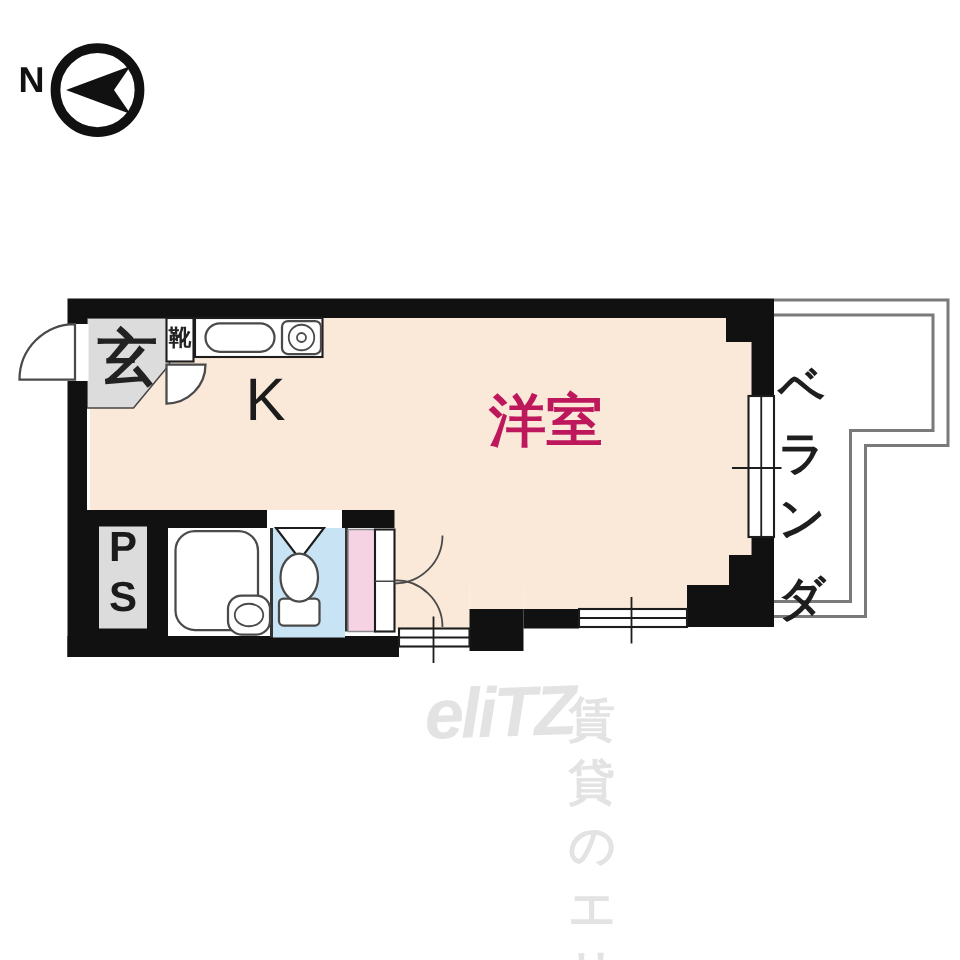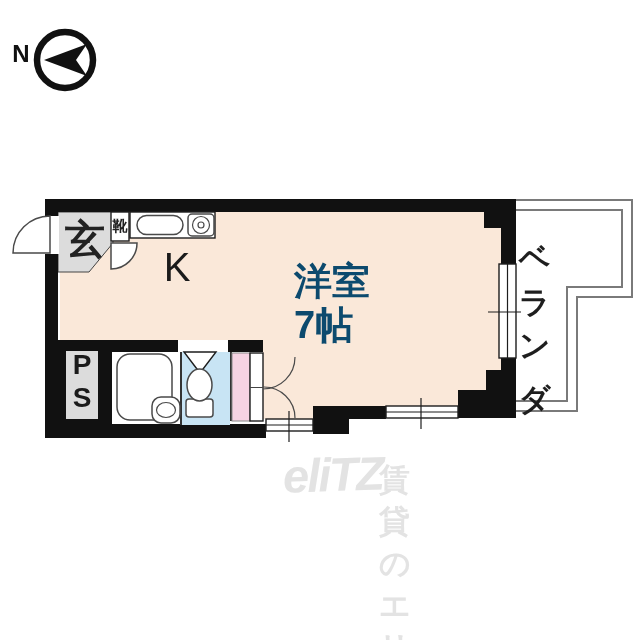--- a/index.html
+++ b/index.html
@@ -24,21 +24,21 @@
   .fxthin{fill:none;stroke:#4a4a4a;stroke-width:1.2;}
   .frame{fill:#ffffff;stroke:#1d1d1d;stroke-width:1.4;}
   .tick{stroke:#1d1d1d;stroke-width:1.2;}
   .divthin{fill:#333;}
 
   .lbl{position:absolute;color:#222;line-height:1;white-space:pre;}
   #n-label{left:5px;top:42px;width:32px;font-size:24px;font-weight:700;text-align:center;color:#111;}
   #genkan-label{left:62px;top:219px;width:46px;font-size:40px;font-weight:600;text-align:center;}
   #shoes-label{left:111px;top:218px;width:18px;font-size:15px;font-weight:700;text-align:center;}
   #kitchen-label{left:152px;top:247px;width:50px;font-size:40px;font-weight:500;text-align:center;color:#1b1b1b;}
-  #main-room-label{left:294px;top:259px;width:140px;font-size:38px;font-weight:600;line-height:1.16;color:#0c4a6e;}
+  #main-room-label{left:294px;top:259px;width:140px;font-size:38px;font-weight:600;text-align:center;line-height:1.16;color:#be185d;font-family:Liberation Serif, serif;}
   #veranda-label{
     left:519px;top:223px;height:190px;
     font-size:31px;font-weight:600;color:#1e1e1e;
     writing-mode:vertical-rl;text-orientation:upright;letter-spacing:10px;
   }
   #ps-label-p{left:64px;top:351px;width:36px;font-size:28px;font-weight:600;text-align:center;color:#1b1b1b;}
   #ps-label-s{left:64px;top:384px;width:36px;font-size:28px;font-weight:600;text-align:center;color:#1b1b1b;}
 
   #watermark{position:absolute;left:0;top:0;}
   #watermark-logo{
@@ -150,21 +150,21 @@
     <g>
       <circle cx="65" cy="60" r="28" fill="#ffffff" stroke="#111" stroke-width="6.5"></circle>
       <polygon points="44,60 87,44 76,60 87,76" fill="#111"></polygon>
     </g>
   </svg>
 
   <div class="lbl" id="n-label">N</div>
   <div class="lbl" id="genkan-label">玄</div>
   <div class="lbl" id="shoes-label">靴</div>
   <div class="lbl" id="kitchen-label">K</div>
-  <div class="lbl" id="main-room-label"><span>洋室</span><br><span>7帖</span></div>
+  <div class="lbl" id="main-room-label"><span>洋室</span><br></div>
   <div class="lbl" id="veranda-label">ベランダ</div>
   <div class="lbl" id="ps-label-p">P</div>
   <div class="lbl" id="ps-label-s">S</div>
 
   <div id="watermark">
     <div id="watermark-logo">eliTZ</div>
     <div id="watermark-text">賃貸のエリッツ</div>
   </div>
 
 </div>

